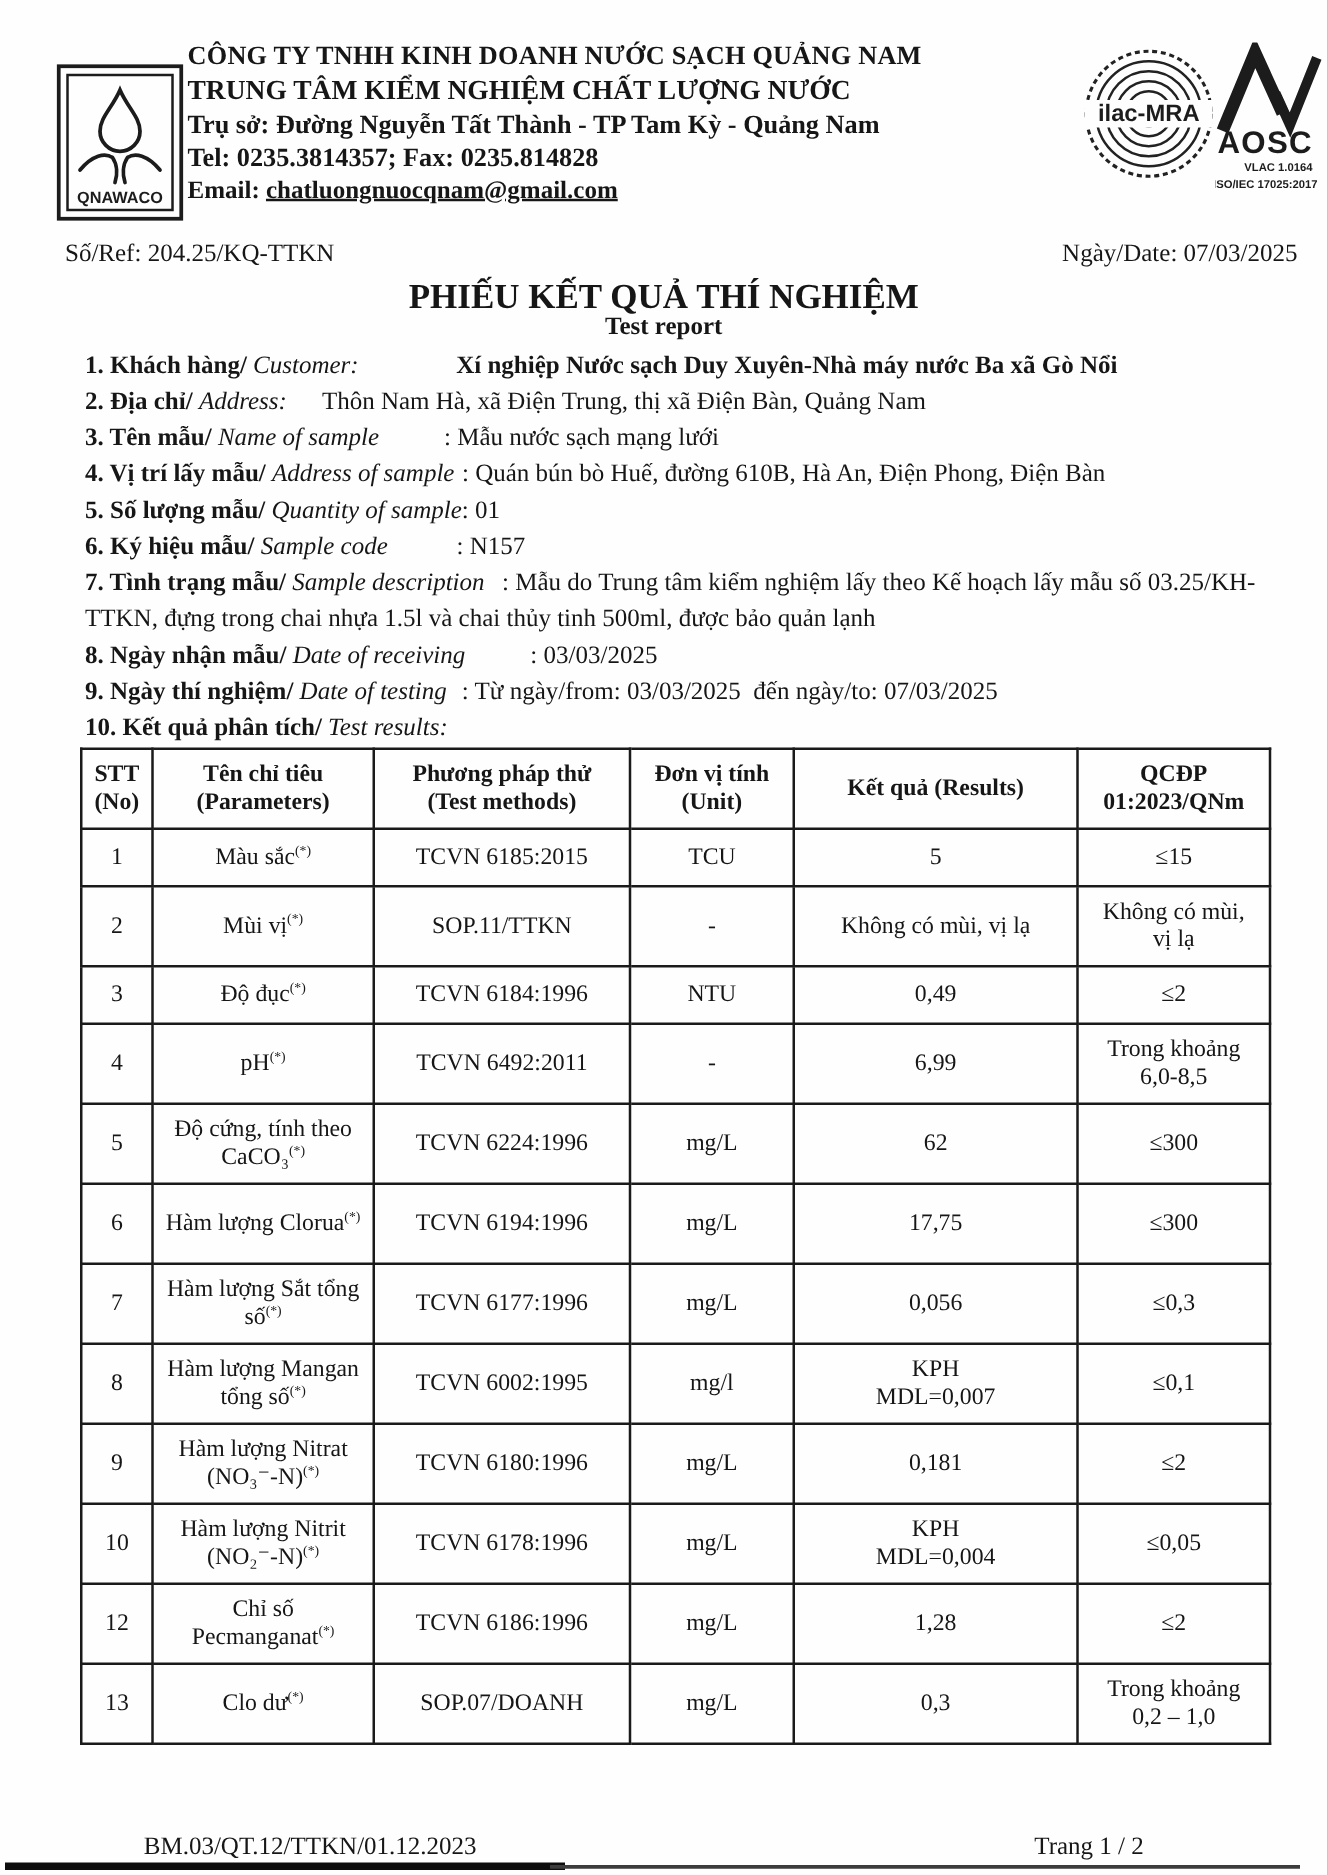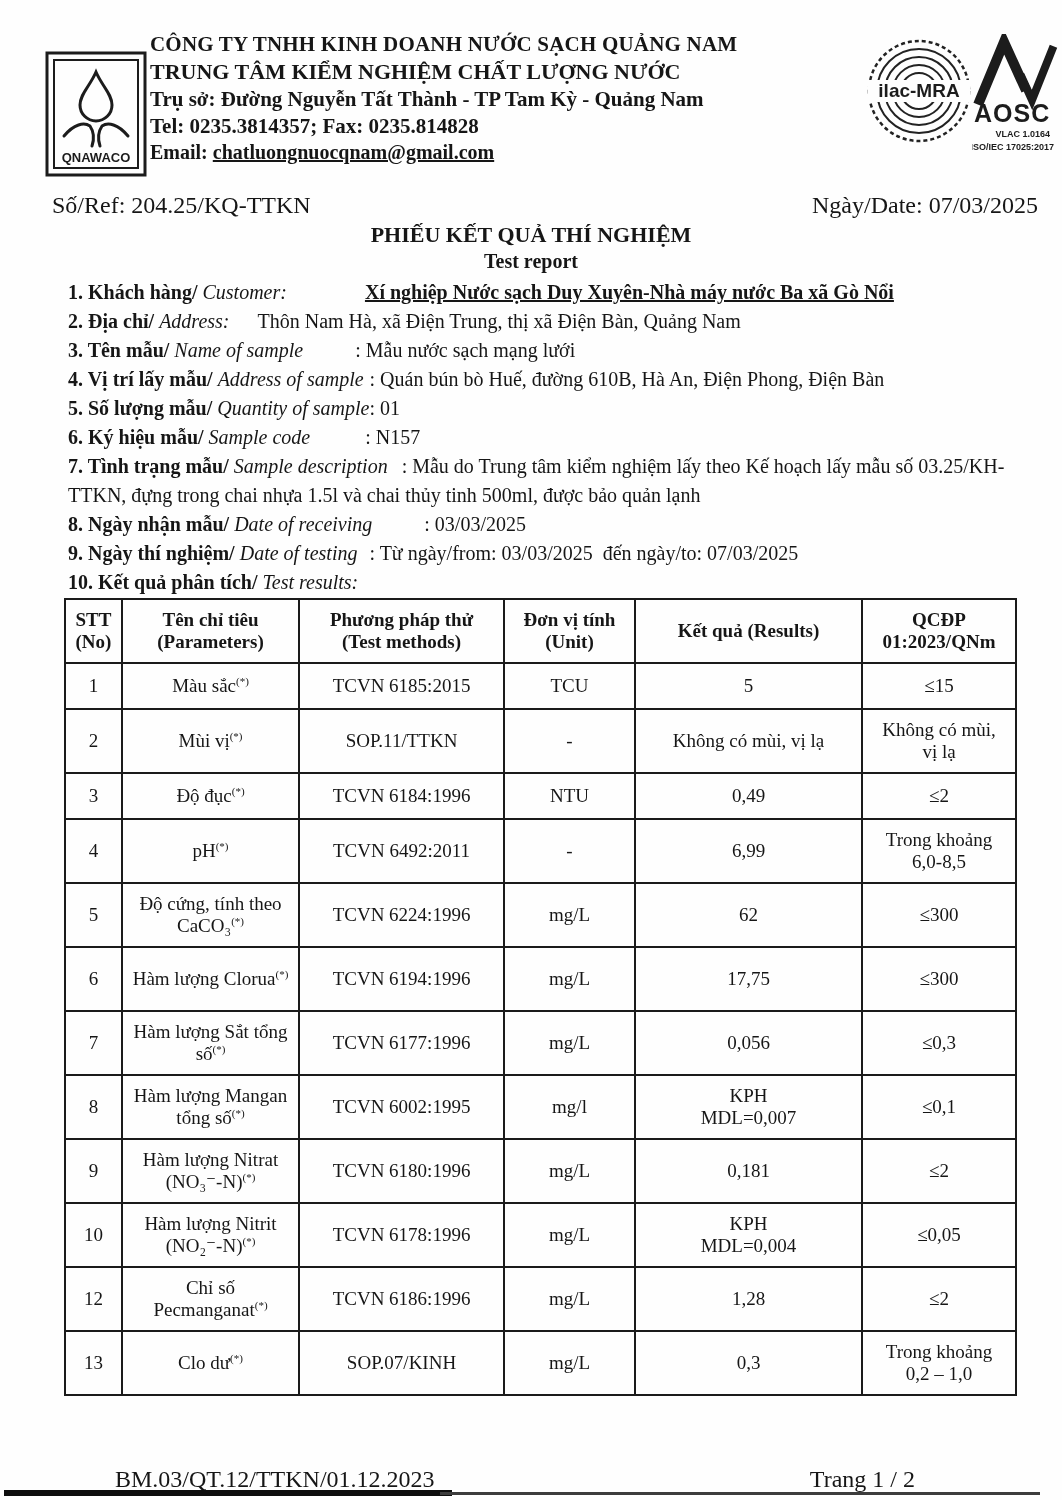--- a/index.html
+++ b/index.html
@@ -14,30 +14,30 @@
   .header-text { position:absolute; left:150px; top:31px; width:760px; text-align:left; }
   .h-line1 { font-weight:bold; font-size:21px; line-height:27px; letter-spacing:.2px; }
   .h-line2 { font-weight:bold; font-size:22px; line-height:28px; }
   .h-line3 { font-weight:bold; font-size:21px; line-height:27px; }
   .h-line4 { font-weight:bold; font-size:21px; line-height:26px; }
   .h-line5 { font-weight:bold; font-size:20px; line-height:26px; }
   .h-line5 .email { text-decoration:underline; }
   .logo-ilac { position:absolute; left:866px; top:38px; width:106px; height:106px; }
   .logo-aosc { position:absolute; left:972px; top:34px; width:86px; height:124px; }
   
-  .meta { position:absolute; top:192px; left:52px; right:24px; display:flex; justify-content:space-between; font-size:24px; }
-  .title-vi { position:absolute; top:222px; left:0; width:100%; text-align:center; font-weight:bold; font-size:22px; }
+  .meta { position:absolute; top:192px; left:52px; right:24px; display:flex; justify-content:space-between; font-size:20px; }
+  .title-vi { position:absolute; top:222px; left:0; width:100%; text-align:center; font-weight:bold; font-size:28px; }
   .title-en { position:absolute; top:250px; left:0; width:100%; text-align:center; font-weight:bold; font-size:20px; }
   
   .info { position:absolute; top:278px; left:68px; right:38px; }
   .info-item { font-size:20px; line-height:29px; }
   .lbl { font-weight:bold; white-space:pre-wrap; }
   .lbl-en { font-weight:normal; font-style:italic; white-space:pre-wrap; }
   .val { white-space:pre-wrap; }
-  .info-item:nth-child(1) .val { margin-left:78px; font-weight:bold;text-decoration:underline; }
+  .info-item:nth-child(1) .val { margin-left:78px; font-weight:bold; }
   .info-item:nth-child(2) .val { margin-left:28px; }
   .info-item:nth-child(3) .val { margin-left:52px; }
   .info-item:nth-child(4) .val { margin-left:6px; }
   .info-item:nth-child(6) .val { margin-left:55px; }
   .info-item:nth-child(7) .val { margin-left:14px; }
   .info-item:nth-child(8) .val { margin-left:52px; }
   .info-item:nth-child(9) .val { margin-left:12px; }
   
   table.results { position:absolute; top:598px; left:64px; width:951px; border-collapse:collapse; table-layout:fixed; }
   table.results col.c1{width:57px} table.results col.c2{width:177px}
@@ -47,21 +47,21 @@
     border:2px solid #1a1a1a; text-align:center; vertical-align:middle;
     font-size:19px; line-height:22px; padding:2px 4px; white-space:pre-line;
   }
   table.results th { font-weight:bold; }
   thead tr { height:64px; }
   #table-body tr { height:64px; }
   #table-body tr:nth-child(1), #table-body tr:nth-child(3) { height:46px; }
   #table-body tr:nth-child(13) { height:68px;text-decoration:underline; }
   td sup { font-size:11px; vertical-align:super; line-height:0; }
   
-  .footer { position:absolute; top:1466px; left:115px; right:147px; display:flex; justify-content:space-between; font-size:24px; }
+  .footer { position:absolute; top:1466px; left:115px; right:147px; display:flex; justify-content:space-between; font-size:20px; }
   .scan-bar-thick { position:absolute; left:4px; top:1490px; width:448px; height:6px; background:#0d0d0d; }
   .scan-bar-thin  { position:absolute; left:440px; top:1492px; width:600px; height:3px; background:#3c3c3c; }
   svg text { font-family:"Liberation Sans","DejaVu Sans",sans-serif; }
 </style>
 </head>
 <body>
 
 <div class="page">
 
   <svg class="logo-left" viewBox="0 0 104 128">
@@ -274,21 +274,21 @@
     <td><span>Chỉ số Pecmanganat</span><sup>(*)</sup></td>
     <td>TCVN 6186:1996</td>
     <td>mg/L</td>
     <td>1,28</td>
     <td>≤2</td>
   </tr>
 
   <tr>
     <td>13</td>
     <td><span>Clo dư</span><sup>(*)</sup></td>
-    <td>SOP.07/KINH</td>
+    <td>SOP.07/DOANH</td>
     <td>mg/L</td>
     <td>0,3</td>
     <td>Trong khoảng
 0,2 – 1,0</td>
   </tr>
 </tbody>
   </table>
 
   <div class="footer">
     <span>BM.03/QT.12/TTKN/01.12.2023</span>

